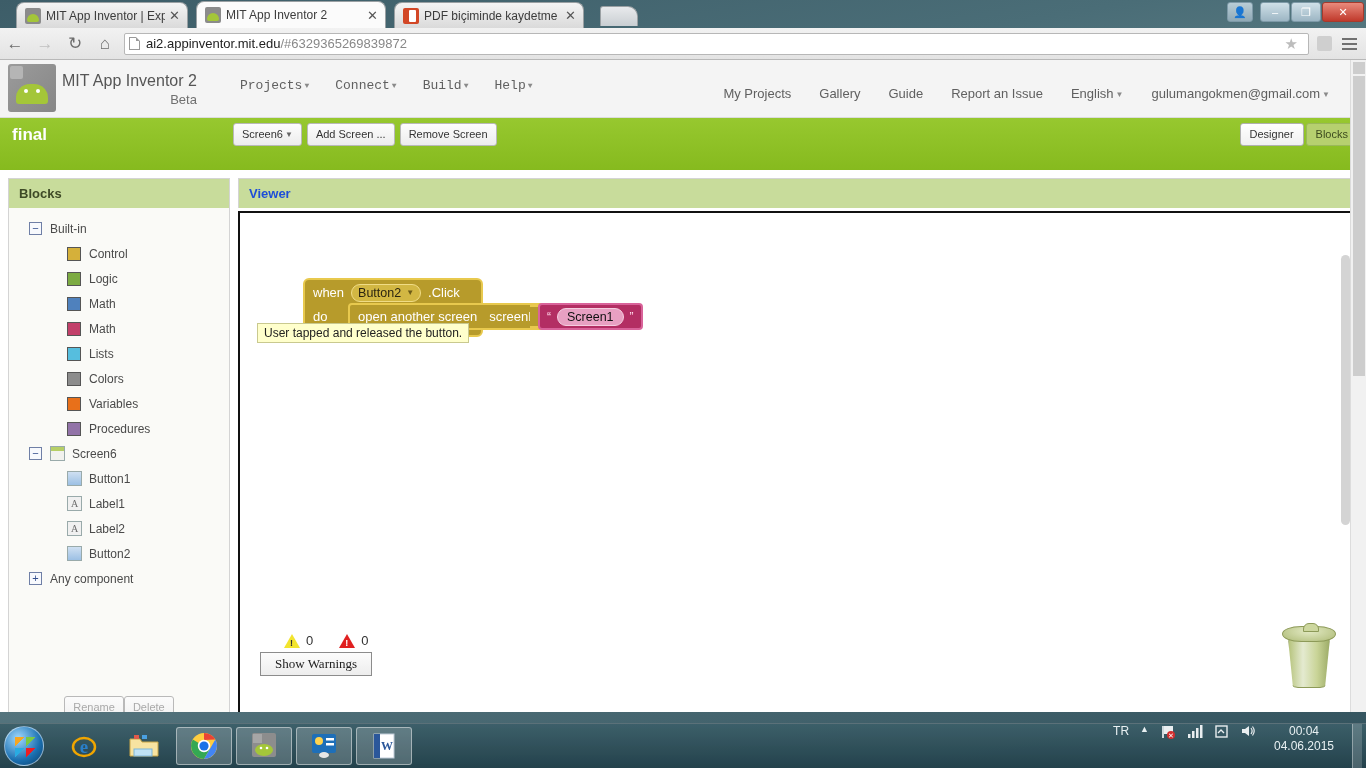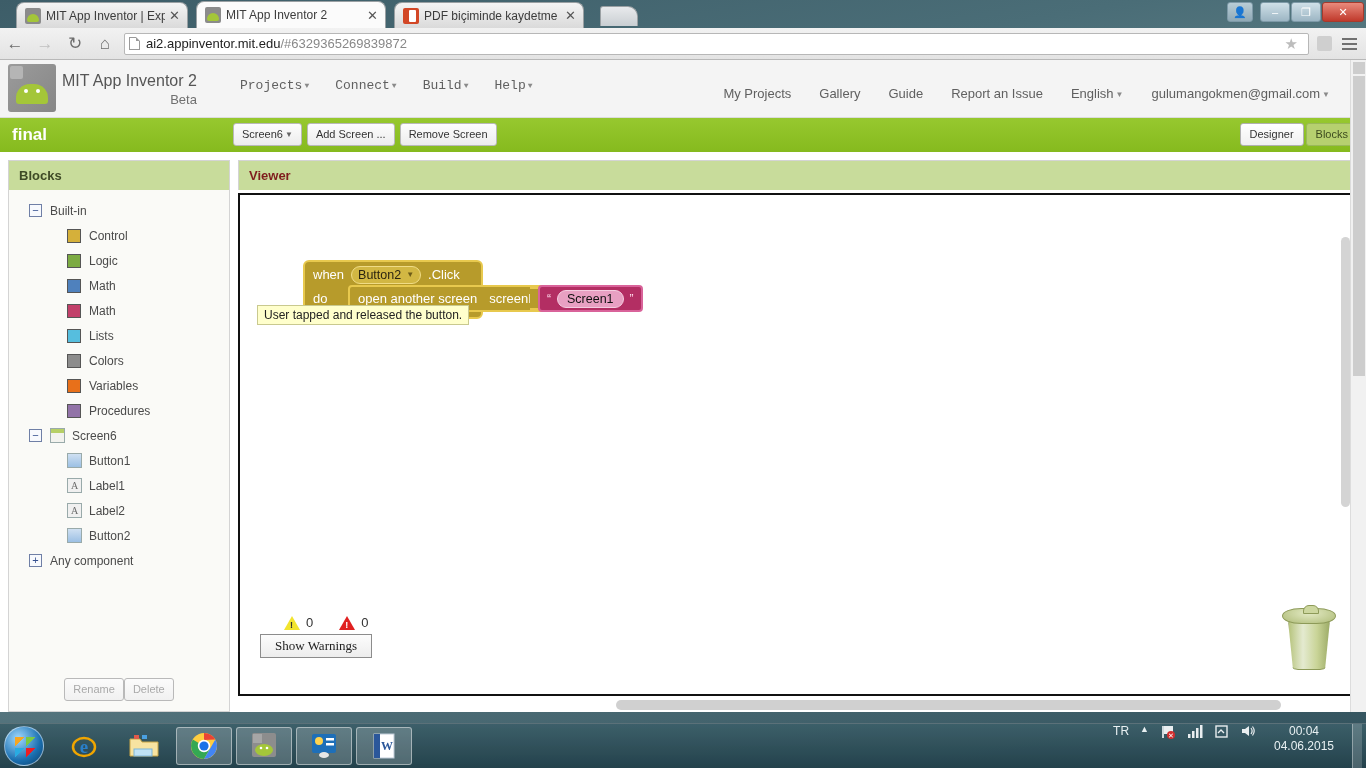--- a/index.html
+++ b/index.html
@@ -78,21 +78,21 @@
   .logo-box .droid:before, .logo-box .droid:after{ content:""; position:absolute; width:4px; height:4px; background:#fff; border-radius:50%; top:5px;}
   .logo-box .droid:before{ left:8px;} .logo-box .droid:after{ right:8px;}
   .logo-box .nub { position:absolute; left:2px; top:2px; width:13px; height:13px; background:#b5b5b5; border-radius:2px;}
   .brand { position:absolute; left:62px; top:12px; font-size:16px; color:#555; }
   .brand .beta { display:block; text-align:right; font-size:13px; color:#6f6f6f; margin-top:2px; }
   .mainmenu { position:absolute; left:240px; top:18px; display:flex; gap:26px; font-size:13px; color:#606060; }
   .mainmenu .mi { cursor:pointer;font-family:Liberation Mono, monospace; }
   .caret { font-size:8px; color:#8a8a8a; margin-left:2px; vertical-align:middle;}
   .usermenu { position:absolute; right:36px; top:18px; display:flex; gap:28px; font-size:13px; color:#606060;margin-top:8px; }
 
-  .projbar { position:relative; height:34px; background:#8cbf26;
+  .projbar { position:relative; height:52px; background:#8cbf26;
              background:linear-gradient(to bottom,#97c82f,#86ba1e);padding-left:20px; }
   .projbar .pname { position:absolute; left:12px; top:7px; font-size:17px; font-weight:bold; color:#fff; }
   .projbar .pbtns { position:absolute; left:233px; top:5px; display:flex; gap:5px; }
   .gbtn { background:linear-gradient(to bottom,#fdfdfd,#ececec); border:1px solid #b9b9b9; border-radius:3px;
           font-size:11px; color:#333; padding:4px 8px; line-height:1; height:23px; display:flex; align-items:center; cursor:pointer;}
   .gbtn .caret { color:#666; }
   .toggles { position:absolute; right:8px; top:5px; display:flex; gap:2px; }
   .tgl { border:1px solid #b0b0b0; border-radius:3px; font-size:11px; padding:5px 9px; line-height:1; height:23px;
          display:flex; align-items:center; cursor:pointer; }
   .tgl.off { background:linear-gradient(to bottom,#fff,#f0f0f0); color:#333; }
@@ -112,21 +112,21 @@
   .sw { width:14px; height:14px; border:1px solid #555; margin-right:8px; flex:0 0 14px; }
   .cicon { width:15px; height:15px; margin-right:7px; flex:0 0 15px; border:1px solid #9aa; }
   .cicon.screen { background:linear-gradient(to bottom,#b6cf66 0 4px,#f2f2ee 4px 100%); }
   .cicon.button { background:linear-gradient(to bottom,#cfe0f2,#9cc0e4); }
   .cicon.label  { background:#f0f0f0; color:#6a6a6a; font-size:10px; text-align:center; line-height:13px; font-family:"Liberation Serif",serif;}
   .panel-foot { position:absolute; left:0; bottom:10px; width:100%; display:flex; justify-content:center; gap:0; }
   .gbtn.dis { color:#a9a9a9; background:linear-gradient(to bottom,#fbfbfb,#f1f1f1); }
 
   
   .viewerwrap { flex:1 1 auto; margin-left:8px; margin-right:8px; position:relative; }
-  .viewer-title { background:#c8dc9b; color:#7f1d1d; font-weight:bold; font-size:13px; padding:7px 10px; border:1px solid #d4d4d4; border-bottom:none;}
+  .viewer-title { background:#c8dc9b; color:#1d4ed8; font-weight:bold; font-size:13px; padding:7px 10px; border:1px solid #d4d4d4; border-bottom:none;}
   .canvas { position:absolute; left:0; top:33px; right:0; bottom:16px; background:#fff; border:2px solid #111; overflow:hidden;}
 
   
   .blk-when { position:absolute; left:63px; top:65px; }
   .when-outer { background:#b79b2b; border:2px solid #e8c94e; border-radius:6px; padding:0; width:180px; position:relative;}
   .when-row { height:25px; display:flex; align-items:center; padding:0 8px; color:#fff; font-size:13px; gap:7px;}
   .fieldbox { background:#d2b743; border:1px solid #f0dc86; border-radius:10px; padding:1px 6px; font-size:12.5px; color:#2b2410;
               display:flex; align-items:center; gap:5px; }
   .fieldbox .dd { font-size:8px; color:#6d5c18; }
   .do-row { height:30px; display:flex; align-items:flex-start; padding:4px 0 0 8px; color:#fff; font-size:13px; }

